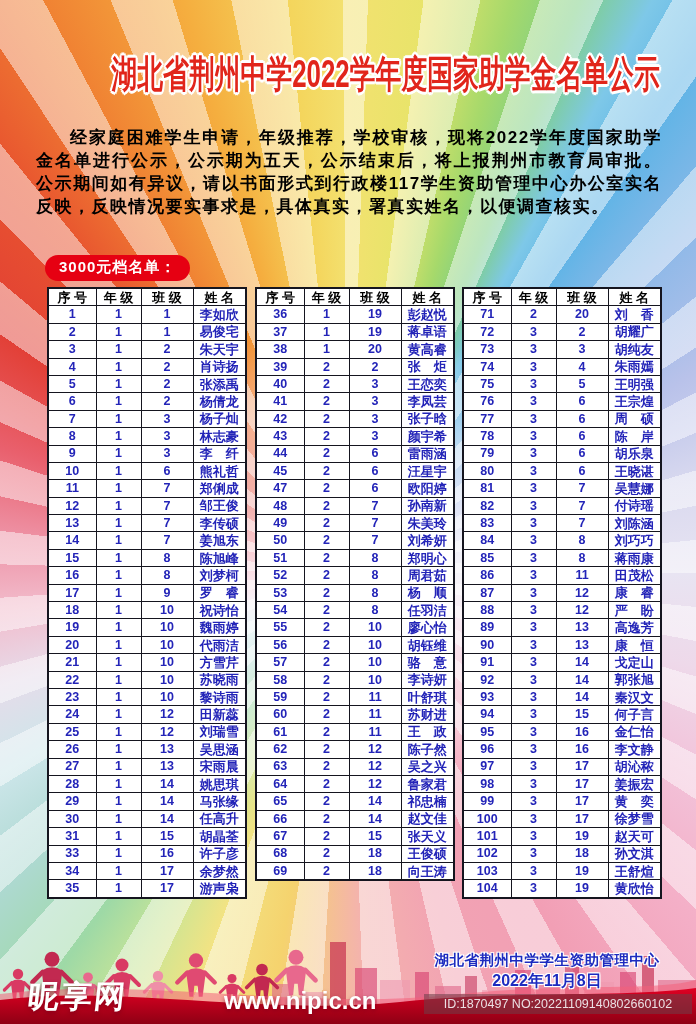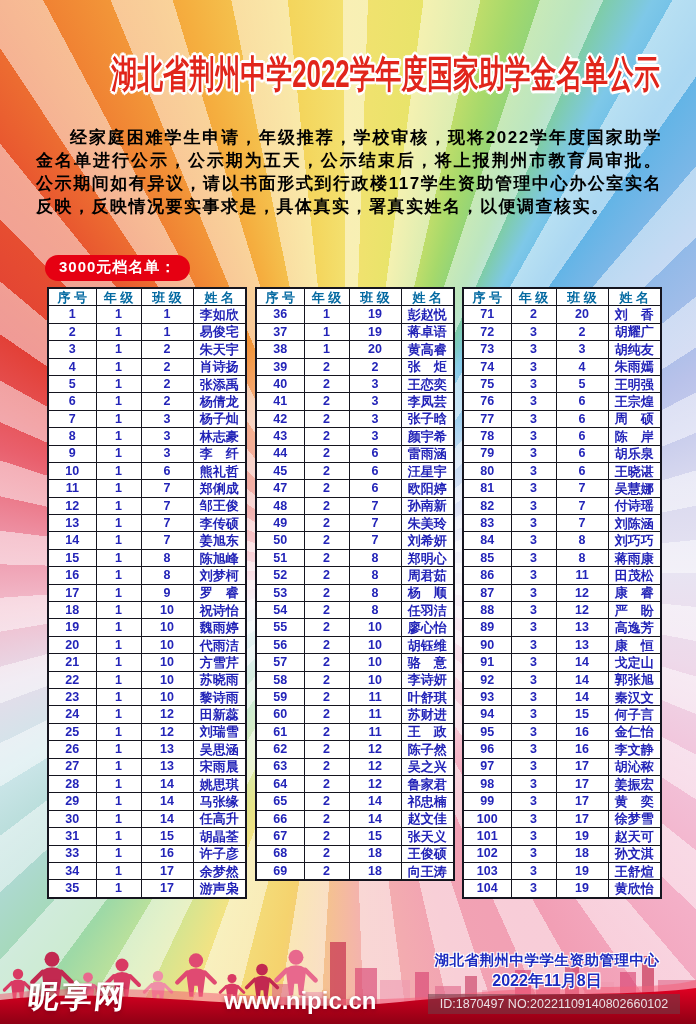--- a/index.html
+++ b/index.html
@@ -37,21 +37,21 @@
     padding:3px 14px 4px 14px;border-radius:14px;
   }
   table.roster{
     position:absolute;top:287px;width:198px;border-collapse:collapse;
     background:#fff;border:2px solid #15151f;table-layout:fixed;
   }
   .roster th,.roster td{
     border:1px solid #15151f;height:16.4px;padding:0;text-align:center;
     font-weight:bold;line-height:1;overflow:hidden;white-space:nowrap;
   }
-  .roster th{color:#0369a1;font-size:13px;letter-spacing:0;}
+  .roster th{color:#000000;font-size:13px;letter-spacing:0;}
   .roster td{color:#2324b8;font-size:12.5px;}
   .roster td.name{font-size:13px;}
   .t1{left:47px;} .t2{left:255px;} .t3{left:462px;}
   .footer-art{position:absolute;left:0;bottom:0;width:696px;height:88px;}
   .footer-org{
     position:absolute;top:951px;left:400px;width:294px;margin:0;text-align:center;
     font-size:14.5px;font-weight:bold;color:#1d2bbf;letter-spacing:.5px;
     text-shadow:-1px -1px 0 #fff,1px -1px 0 #fff,-1px 1px 0 #fff,1px 1px 0 #fff,0 0 2px #fff;
   }
   .footer-date{
@@ -62,23 +62,23 @@
   .wm-name{
     position:absolute;bottom:6px;left:28px;color:#fff;font-size:31px;font-weight:bold;
     transform:skewX(-6deg);letter-spacing:2px;
     text-shadow:0 2px 4px rgba(110,0,25,.65);
   }
   .wm-url{
     position:absolute;bottom:9px;left:224px;color:#fff;font-size:24px;
     font-weight:bold;text-shadow:0 2px 4px rgba(110,0,25,.6);
   }
   .id-bar{
-    position:absolute;bottom:10px;right:16px;width:236px;
+    position:absolute;bottom:10px;right:4px;width:236px;
     background:rgba(108,62,72,.55);color:#ecdfe3;font-size:12.5px;
-    padding:3px 8px;text-align:center;white-space:nowrap;
+    padding:3px 16px;text-align:center;white-space:nowrap;
   }
 </style>
 </head>
 <body>
 
 <div class="poster">
 
   <h1 class="title">湖北省荆州中学2022学年度国家助学金名单公示</h1>
 
   <p class="intro">经家庭困难学生申请，年级推荐，学校审核，现将2022学年度国家助学金名单进行公示，公示期为五天，公示结束后，将上报荆州市教育局审批。公示期间如有异议，请以书面形式到行政楼117学生资助管理中心办公室实名反映，反映情况要实事求是，具体真实，署真实姓名，以便调查核实。</p>

